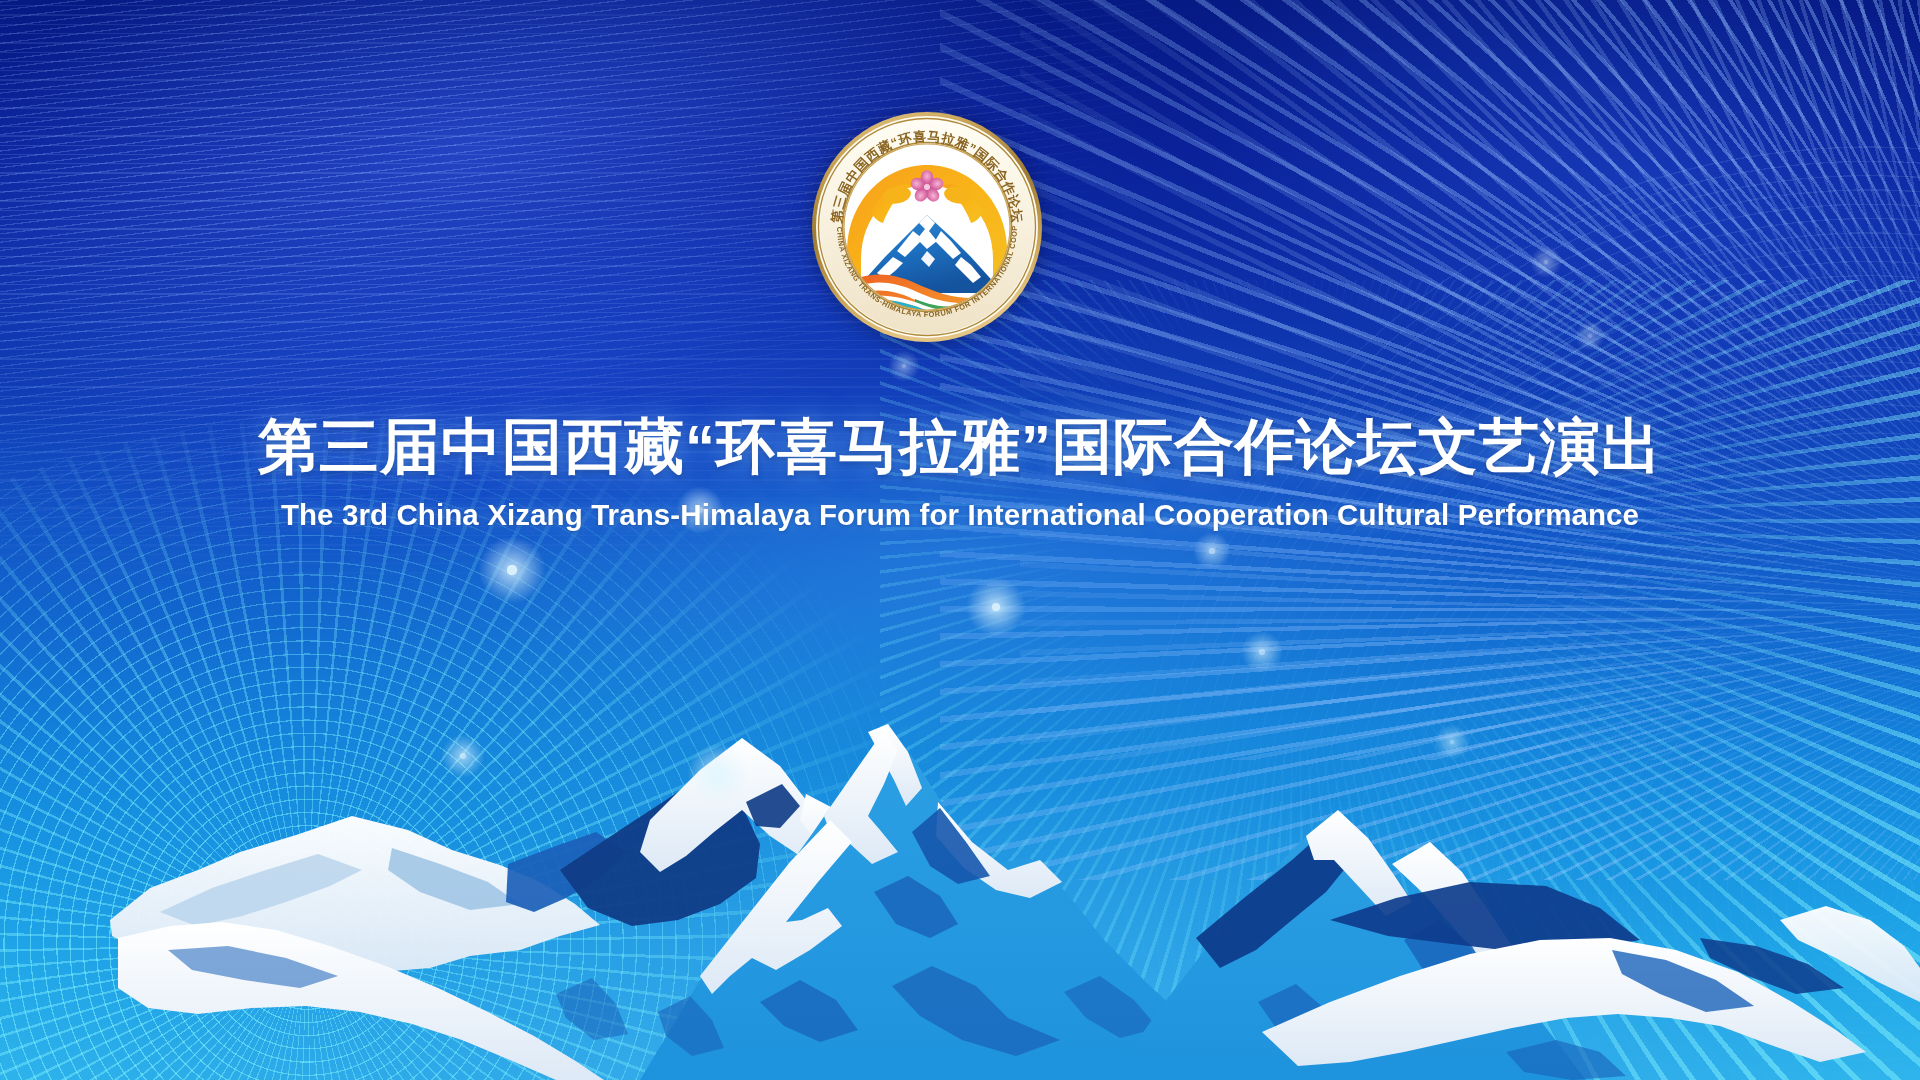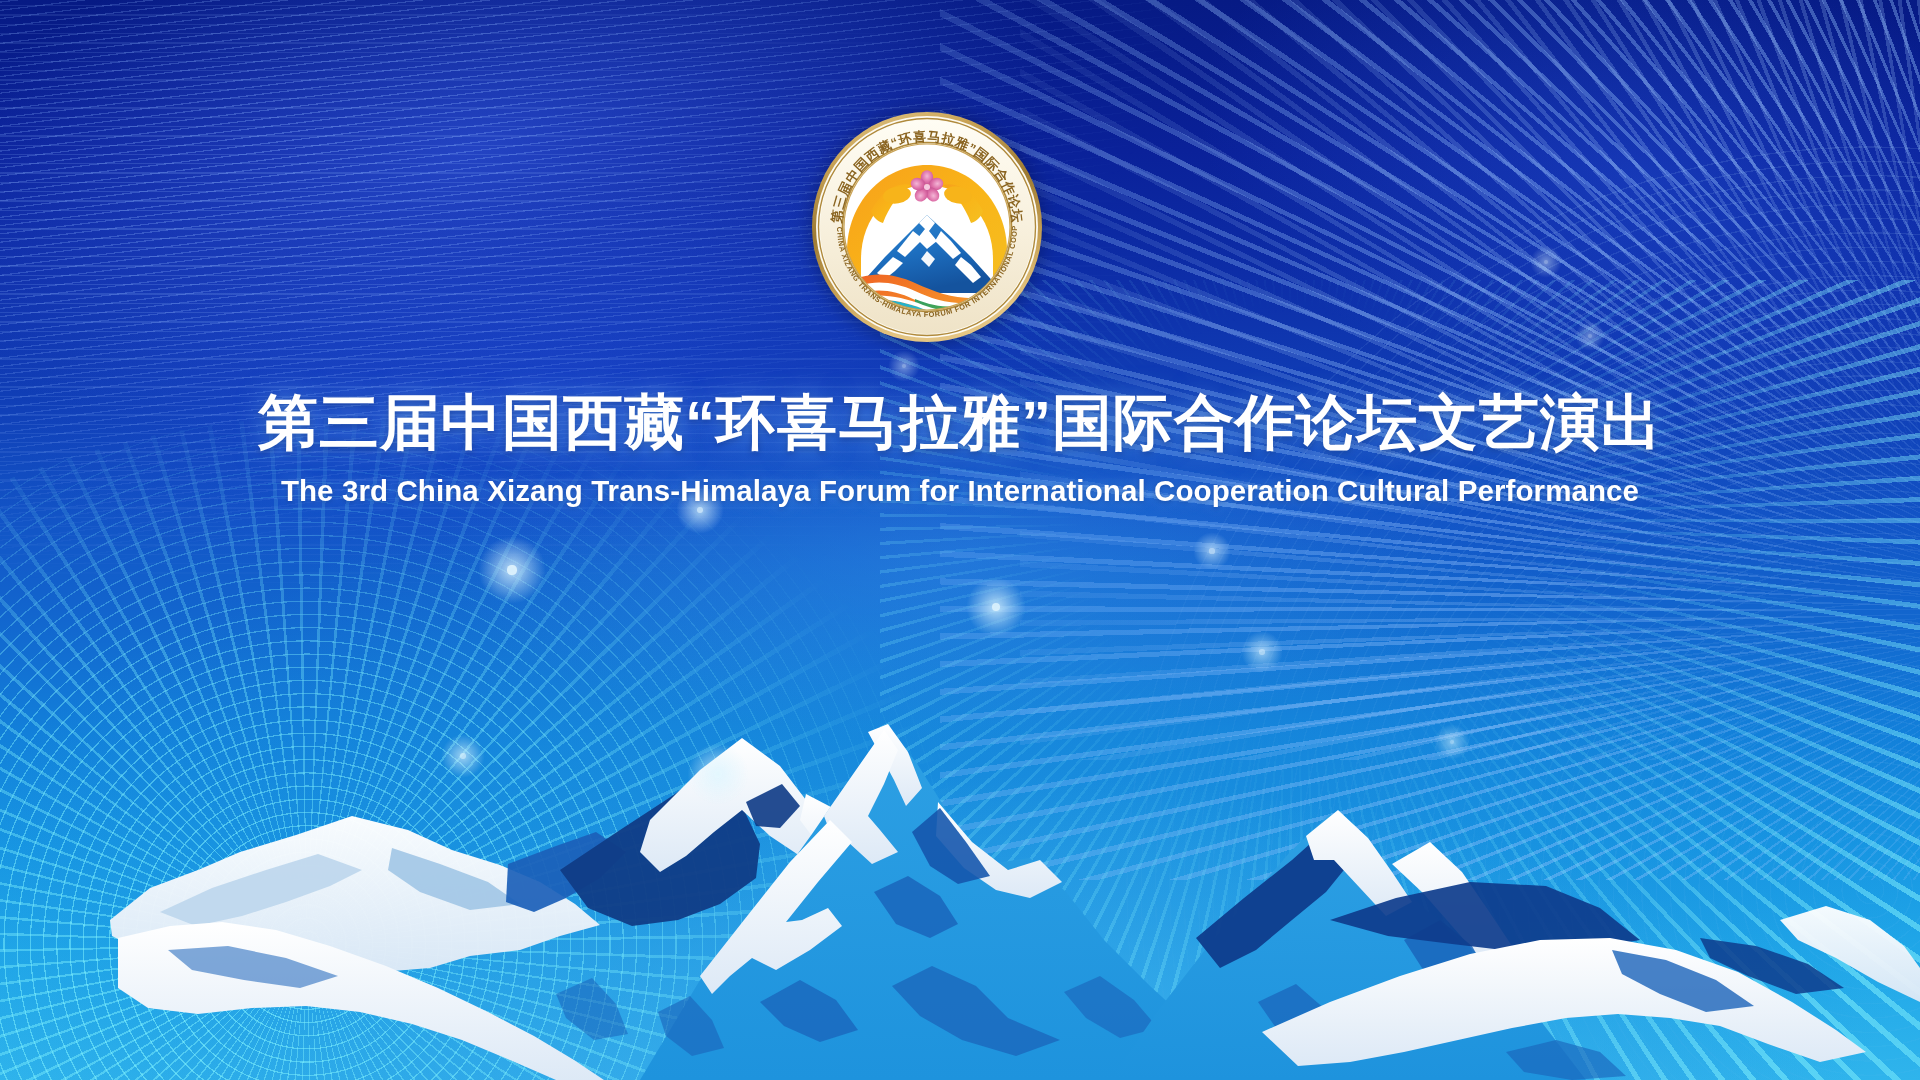--- a/index.html
+++ b/index.html
@@ -147,21 +147,21 @@
 
   
   #emblem {
     position:absolute; left:811px; top:111px; width:232px; height:232px;
   }
   #emblem svg { display:block; width:232px; height:232px;
     filter:drop-shadow(0 2px 10px rgba(0,0,0,0.30)); }
 
   
   #title-block {
-    position:absolute; left:0; top:384px; width:1920px;
+    position:absolute; left:0; top:408px; width:1920px;
     text-align:center;
   }
   #title-cn {
     font-family:"Liberation Sans","DejaVu Sans",sans-serif;
     font-size:60px; line-height:78px; font-weight:700;
     color:#ffffff; letter-spacing:1px;
     text-shadow:0 0 26px rgba(130,200,255,0.55), 0 2px 6px rgba(0,20,80,0.40);
     white-space:nowrap;
   }
   #title-en {

